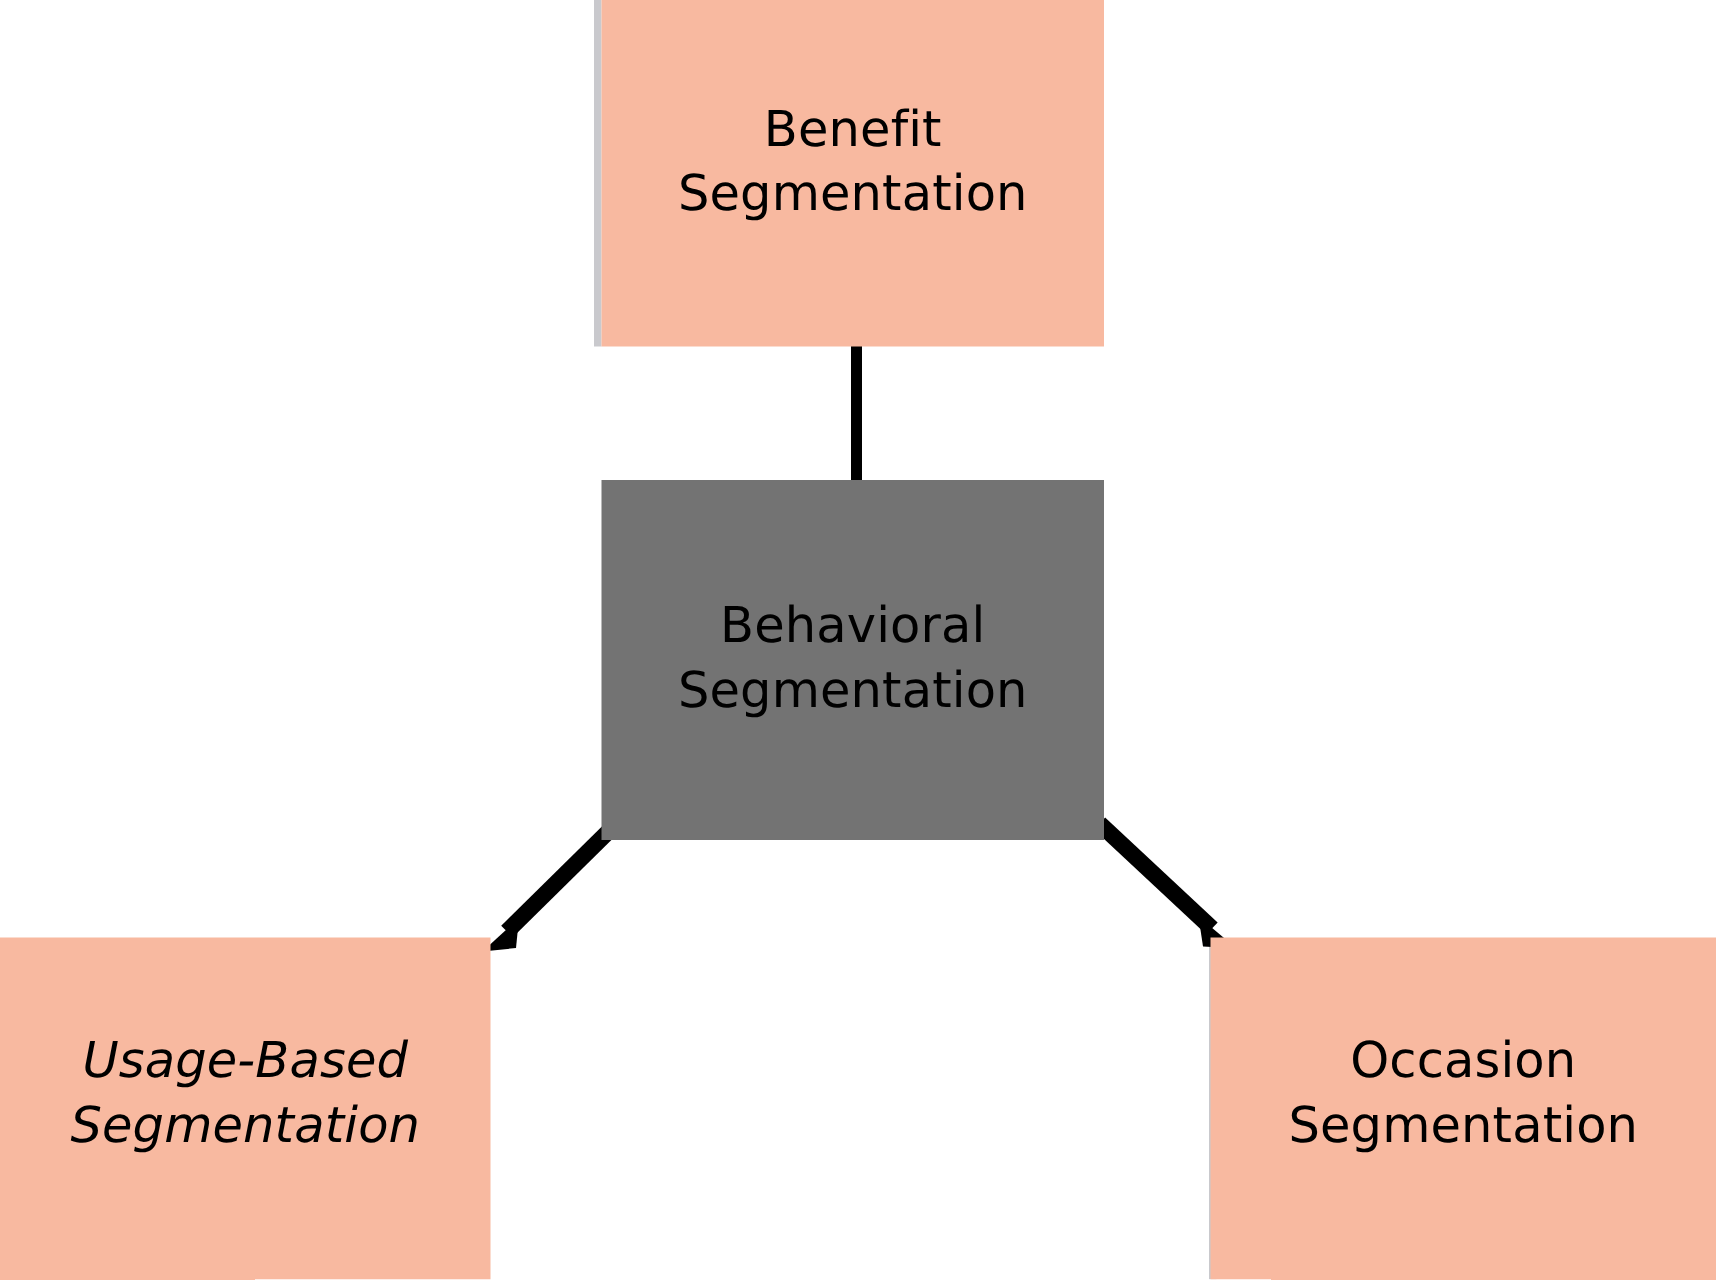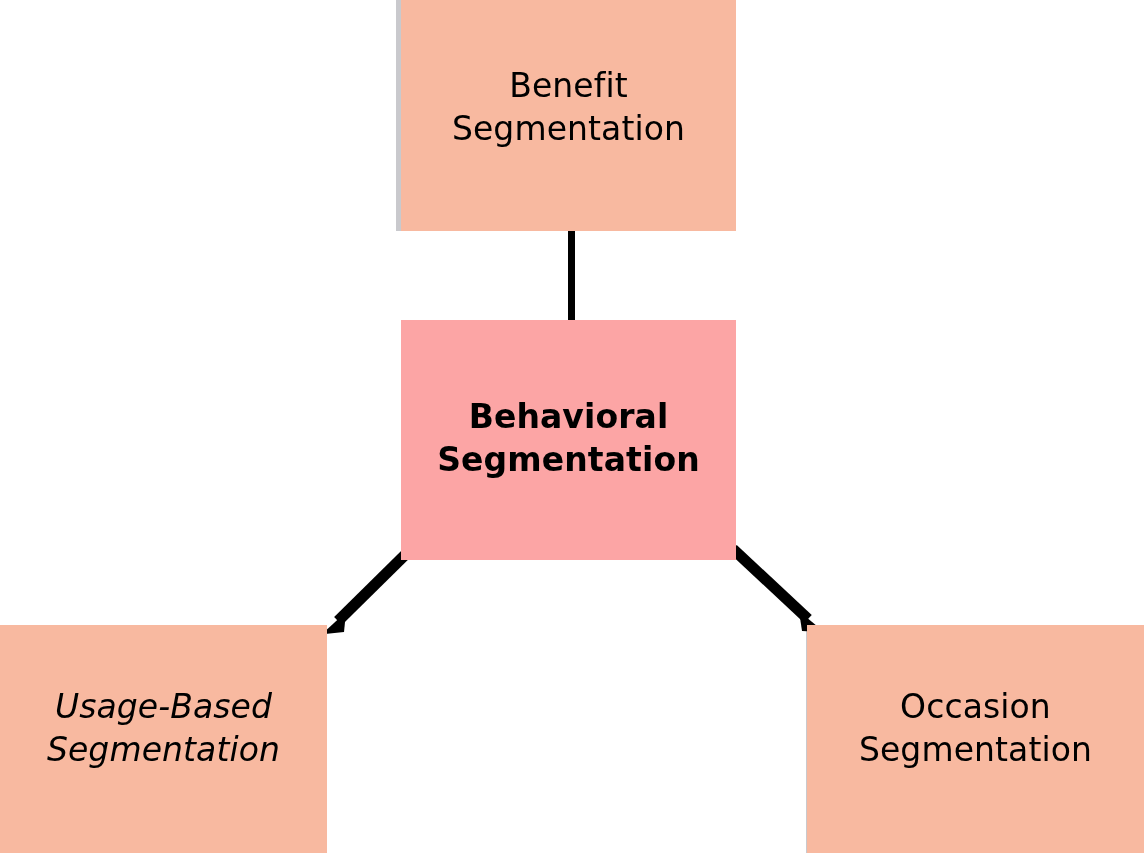--- a/index.html
+++ b/index.html
@@ -39,23 +39,23 @@
   }
 
   
   .node-peach {
     background: #f8b9a0;
     font-size: 33px;
     font-weight: 400;
   }
   
   .node-gray {
-    background: #fca5a5;
+    background: #737373;
     font-size: 33px;
-    font-weight: 700;
+    font-weight: 400;
   }
 
   
   .edge-strip {
     position: absolute;
     background: #c9c9cd;
   }
 
   
   #node-benefit   { left: 401px; top: -90px;  width: 335px; height: 321px; }

